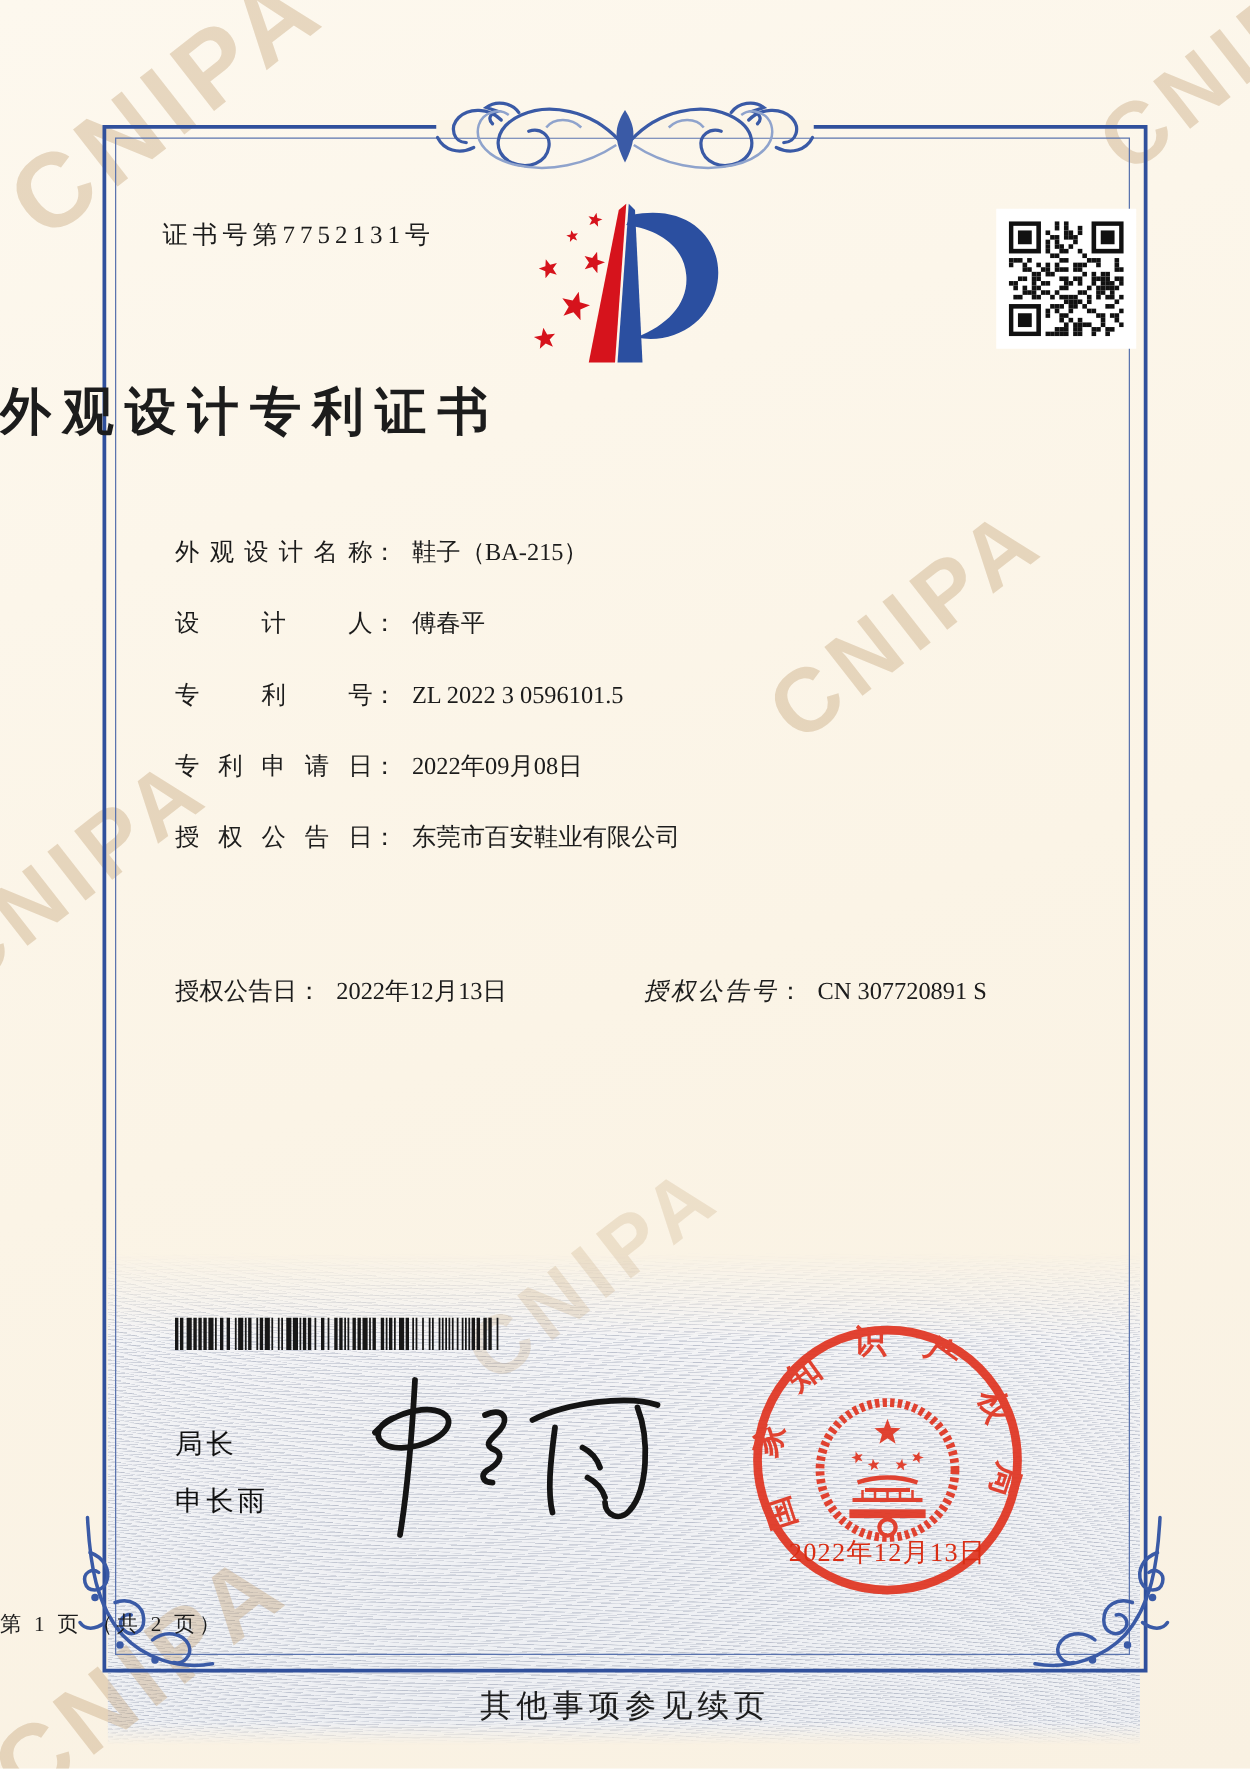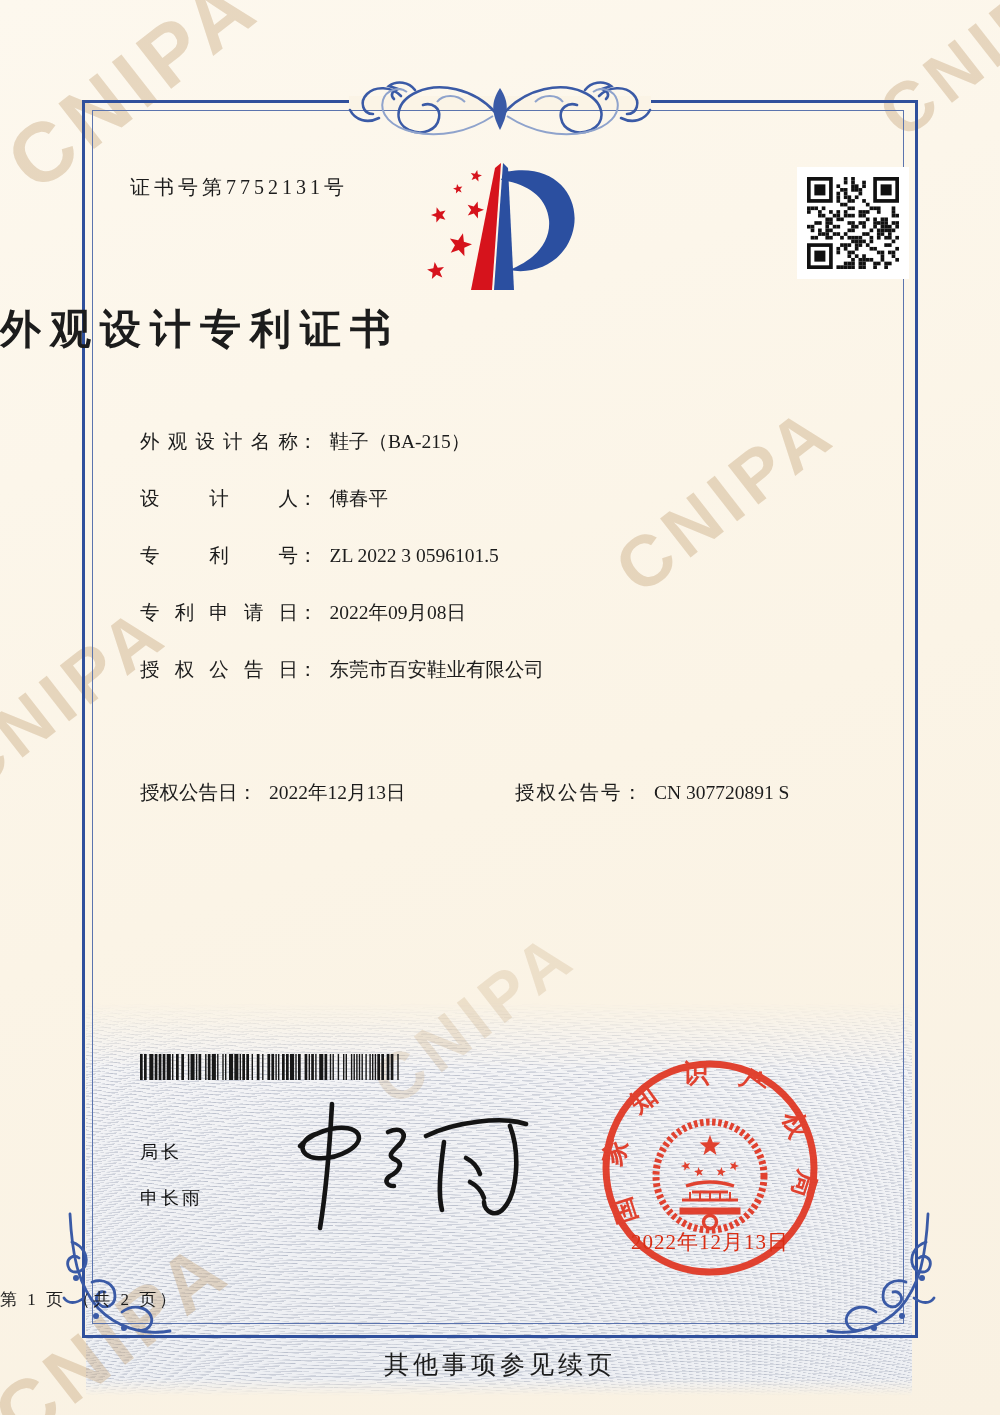--- a/index.html
+++ b/index.html
@@ -29,25 +29,25 @@
   .ornament-corner{position:absolute; z-index:4; top:1212px;}
   .cert-no{position:absolute; z-index:4; left:130px; top:174px; font-size:20px; letter-spacing:4px;}
   .logo{position:absolute; z-index:4; left:413px; top:158px;}
   .qr{position:absolute; z-index:4; left:797px; top:167px; width:112px; height:112px; background:#fff; display:flex; align-items:center; justify-content:center;}
   .title{position:absolute; z-index:4; left:0; top:302px; width:100%; text-align:left;
          font-size:41px; font-weight:700; letter-spacing:9px;}
   .row{position:absolute; z-index:4; left:140px; font-size:19.5px; white-space:nowrap;}
   .row .lbl{display:inline-block; width:158px; text-align:justify; text-align-last:justify; vertical-align:bottom;}
   .row .val{margin-left:12px;}
   .grant-right{position:absolute; left:375px; top:0; white-space:nowrap;}
-  .grant-right .lbl2{letter-spacing:2px;}
+  .grant-right .lbl2{letter-spacing:2px;font-style:italic;}
   .paras{position:absolute; z-index:4; left:140px; top:826px; width:728px;}
   .paras p{margin:0 0 3px 0; font-size:19.5px; line-height:31px; text-indent:2em; text-align:justify; letter-spacing:.5px;}
   .barcode{position:absolute; z-index:4; left:140px; top:1054px;}
-  .signer{position:absolute; z-index:5; left:140px; font-family:Liberation Mono, monospace; font-size:18px; letter-spacing:3px; color:#111;}
+  .signer{position:absolute; z-index:5; left:140px; font-family:Liberation Mono, monospace; font-size:22px; letter-spacing:3px; color:#111;}
   .signature{position:absolute; z-index:5; left:258px; top:1088px;}
   .seal{position:absolute; z-index:5; left:596px; top:1054px;}
   .seal-date{position:absolute; z-index:6; left:608px; top:1228px; width:204px; text-align:center;
              color:#d92d14; font-size:21px; letter-spacing:1px; white-space:nowrap;}
   .footer-page{position:absolute; z-index:4; left:0; top:1288px; width:100%; font-size:17px; letter-spacing:3px;}
   .footer-note{position:absolute; z-index:4; left:0; top:1348px; width:100%; text-align:center; font-size:25px; letter-spacing:4px;}
 </style>
 </head>
 <body>
 

